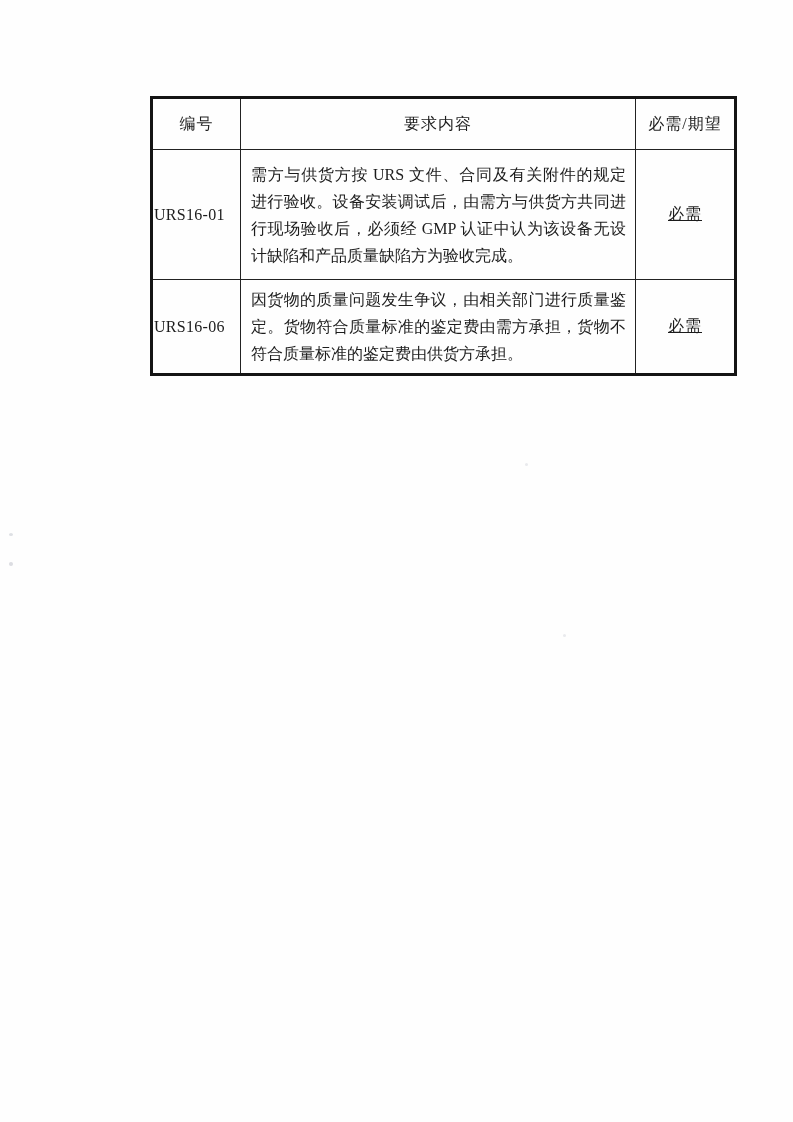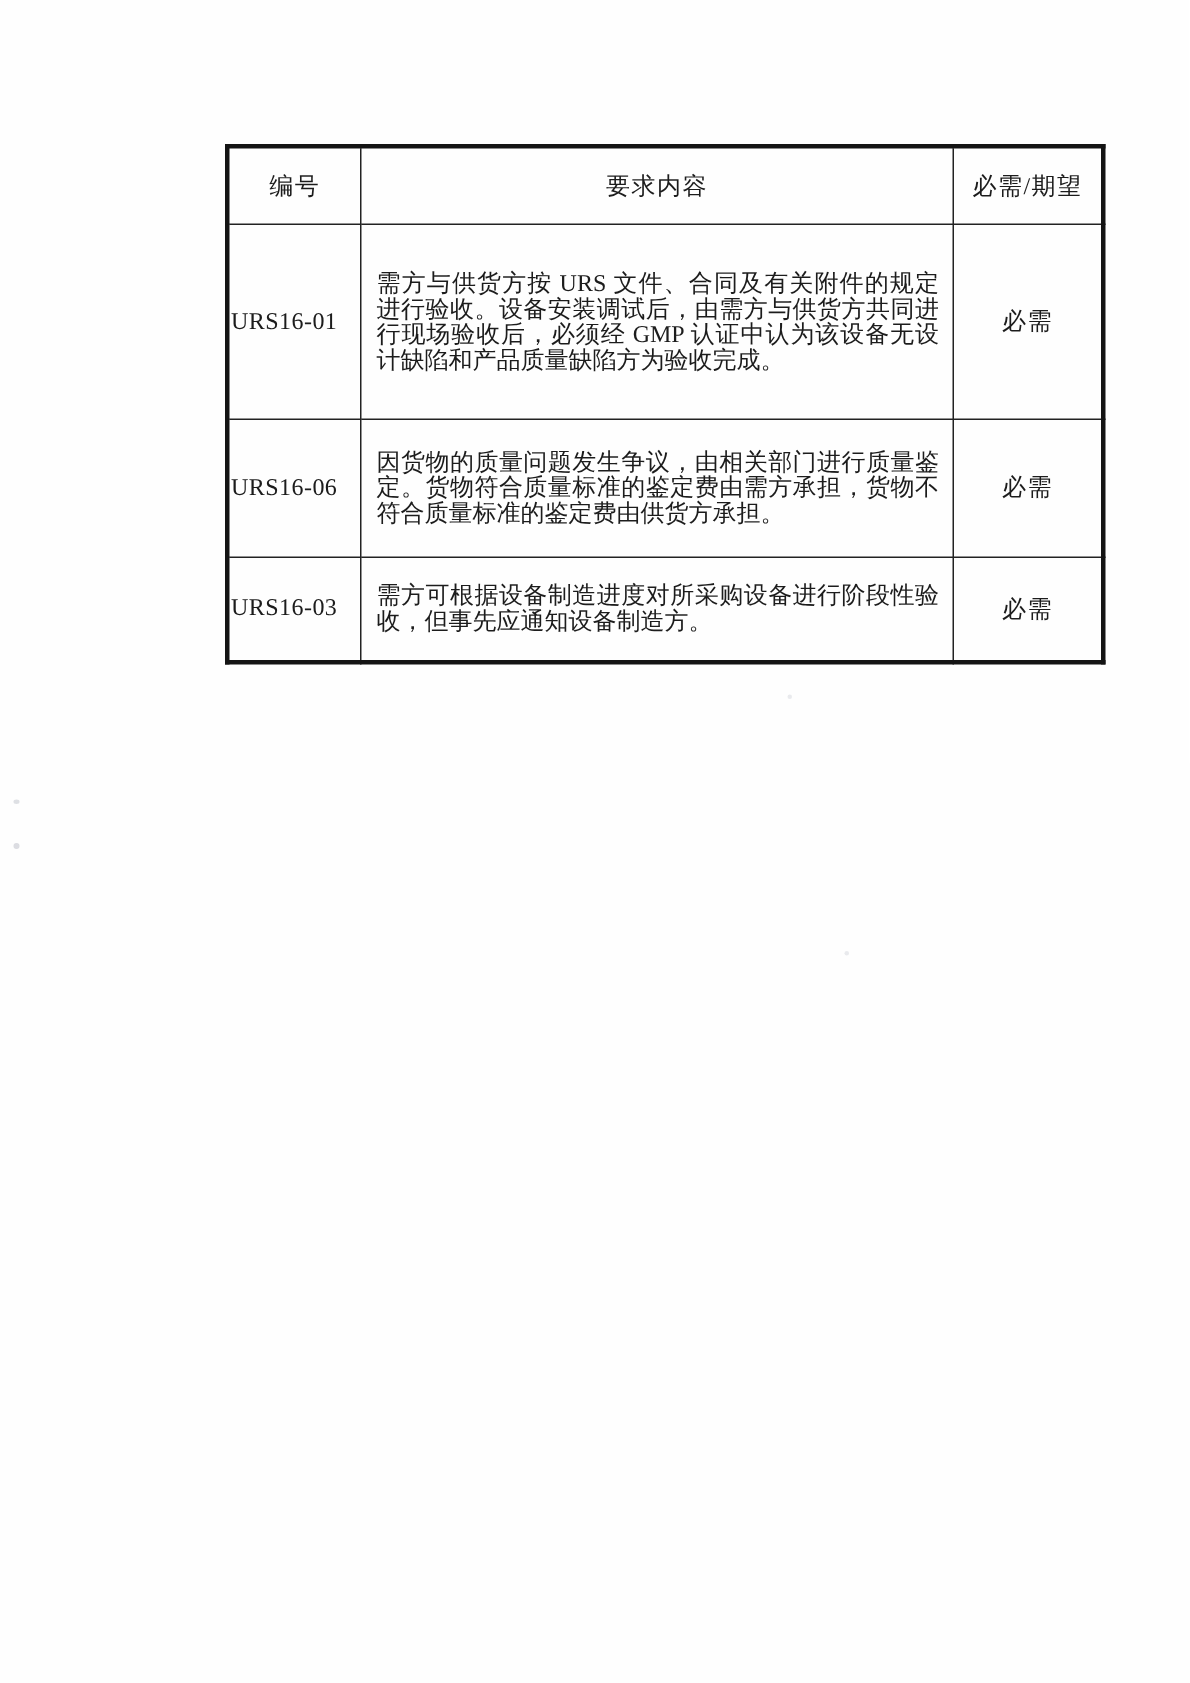--- a/index.html
+++ b/index.html
@@ -56,25 +56,26 @@
     letter-spacing: 1px;
   }
   td.cell-id {
     font-size: 15.5px;
     letter-spacing: 0.3px;
   }
   td.cell-content {
     text-align: justify;
     text-justify: inter-ideograph;
     padding: 6px 9px 6px 10px;
-    line-height: 17px;
+    line-height: 27px;
   }
   td.cell-req {
     text-align: center;
     letter-spacing: 1px;
+    text-decoration: underline;
   }
 
   
   .speck {
     position: absolute;
     border-radius: 50%;
     background: #b9bcc6;
   }
   .speck-1 { left: 9px;  top: 533px; width: 4px; height: 3px; opacity: 0.45; }
   .speck-2 { left: 9px;  top: 562px; width: 4px; height: 4px; opacity: 0.50; }
@@ -103,24 +104,19 @@
     <tr class="row-0">
       <td class="cell-id">URS16-01</td>
       <td class="cell-content">需方与供货方按 URS 文件、合同及有关附件的规定进行验收。设备安装调试后，由需方与供货方共同进行现场验收后，必须经 GMP 认证中认为该设备无设计缺陷和产品质量缺陷方为验收完成。</td>
       <td class="cell-req">必需</td>
     </tr>
     <tr class="row-1">
       <td class="cell-id">URS16-06</td>
       <td class="cell-content">因货物的质量问题发生争议，由相关部门进行质量鉴定。货物符合质量标准的鉴定费由需方承担，货物不符合质量标准的鉴定费由供货方承担。</td>
       <td class="cell-req">必需</td>
     </tr>
-    <tr class="row-2">
-      <td class="cell-id">URS16-03</td>
-      <td class="cell-content">需方可根据设备制造进度对所采购设备进行阶段性验收，但事先应通知设备制造方。</td>
-      <td class="cell-req">必需</td>
-    </tr>
   </tbody>
 </table>
 
 <div class="speck speck-1"></div>
 <div class="speck speck-2"></div>
 <div class="speck speck-3"></div>
 <div class="speck speck-4"></div>
 
 </body></html>

